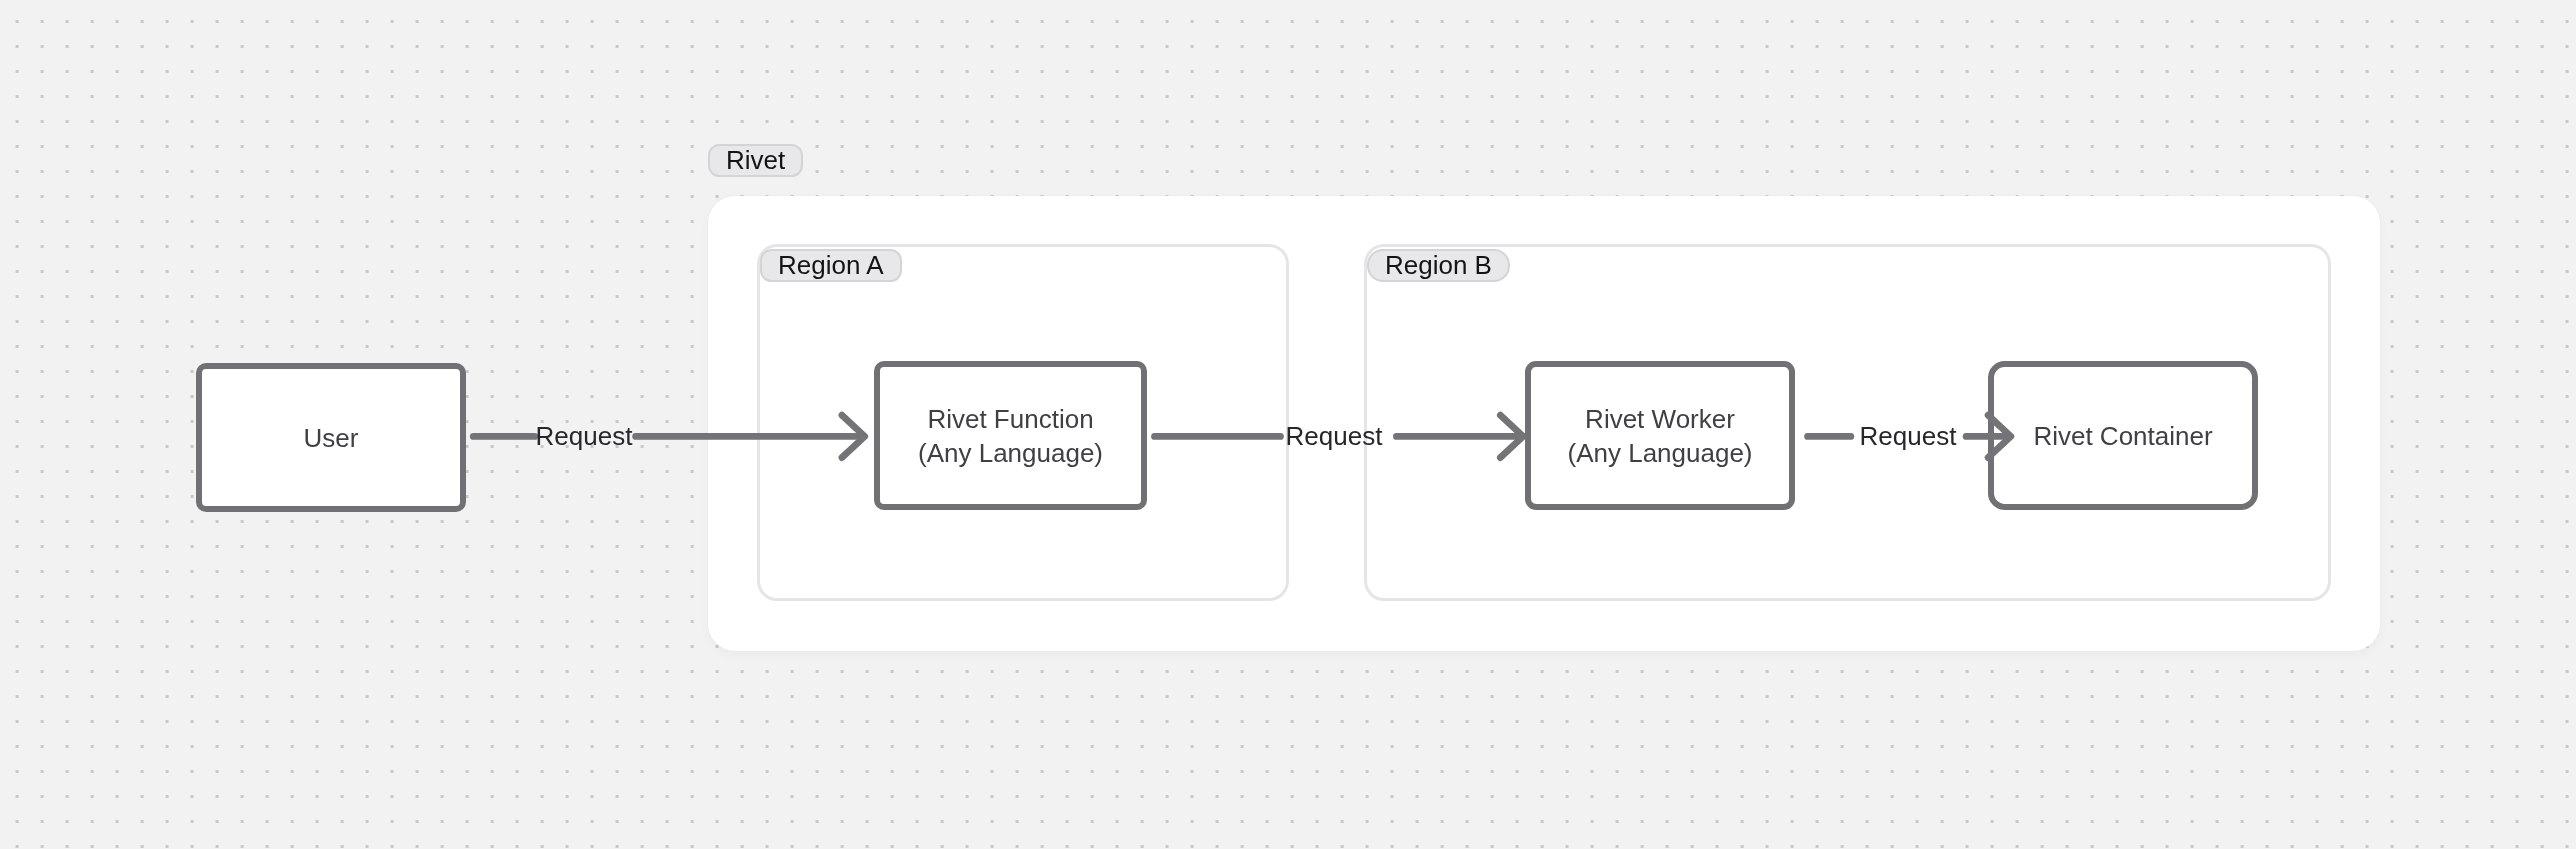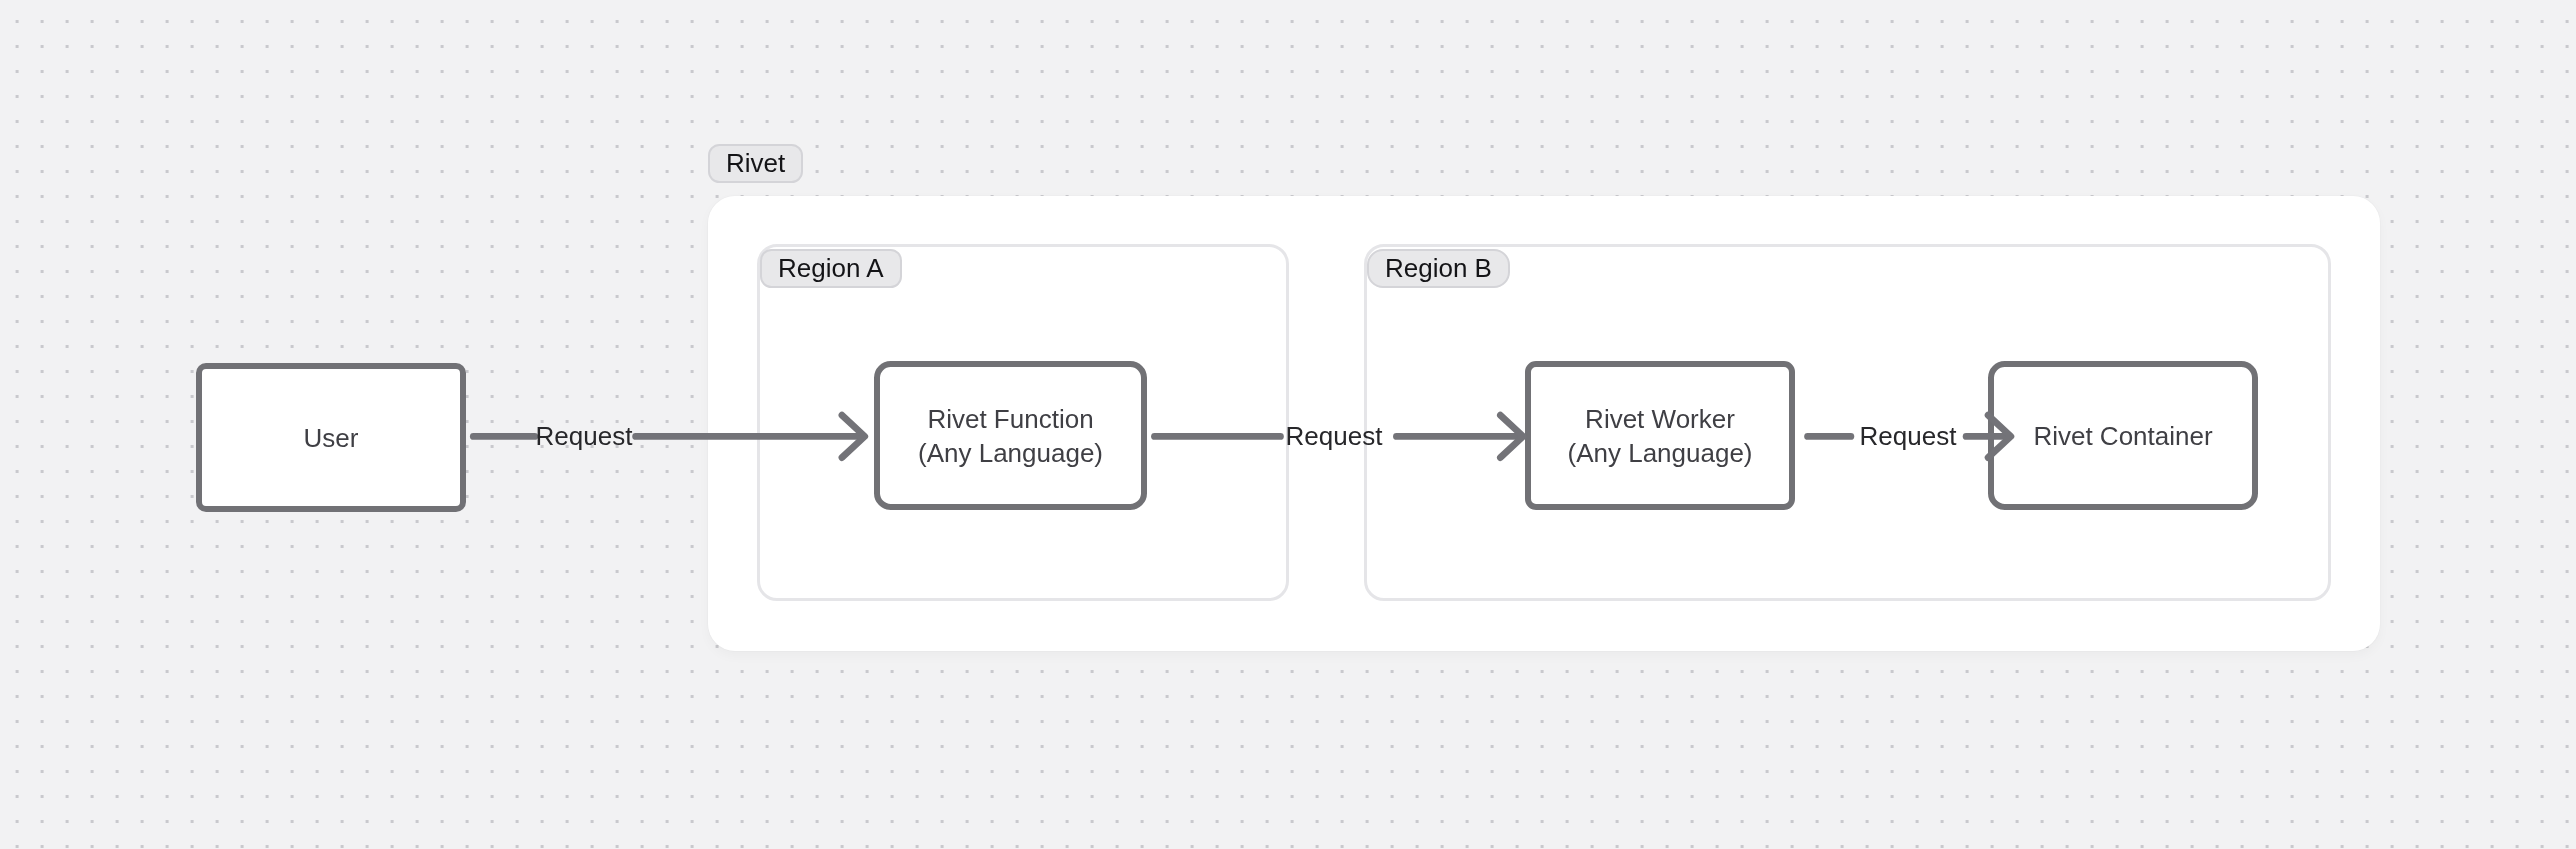--- a/index.html
+++ b/index.html
@@ -30,21 +30,21 @@
     background: #ffffff;
     border: 3.8px solid #e5e5e8;
     border-radius: 20px;
   }
   .region-a { left: 757px;  width: 532px; }
   .region-b { left: 1364px; width: 967px; }
 
   
   .badge {
     position: absolute;
-    height: 39px;
+    height: 33px;
     display: inline-flex;
     align-items: center;
     padding: 0 16px;
     background: #e8e8ea;
     border: 2.3px solid #d4d4d8;
     border-radius: 11.4px;
     font-size: 26px;
     font-weight: 500;
     color: #141417;
     white-space: nowrap;
@@ -66,21 +66,21 @@
     flex-direction: column;
     align-items: center;
     justify-content: center;
     text-align: center;
     font-size: 26px;
     line-height: 34px;
     color: #3f3f44;
     z-index: 6;
   }
   .node-user      { left: 196px;  top: 363px; border-radius: 10px; }
-  .node-function  { left: 874px; width: 273px; }
+  .node-function  { left: 874px; width: 273px; border-radius: 10px; }
   .node-worker    { left: 1525px; border-radius: 11px; }
   .node-container { left: 1988px; }
 
   
   .edges-layer {
     position: absolute;
     left: 0; top: 0;
     width: 2576px; height: 850px;
     z-index: 8;
     pointer-events: none;

